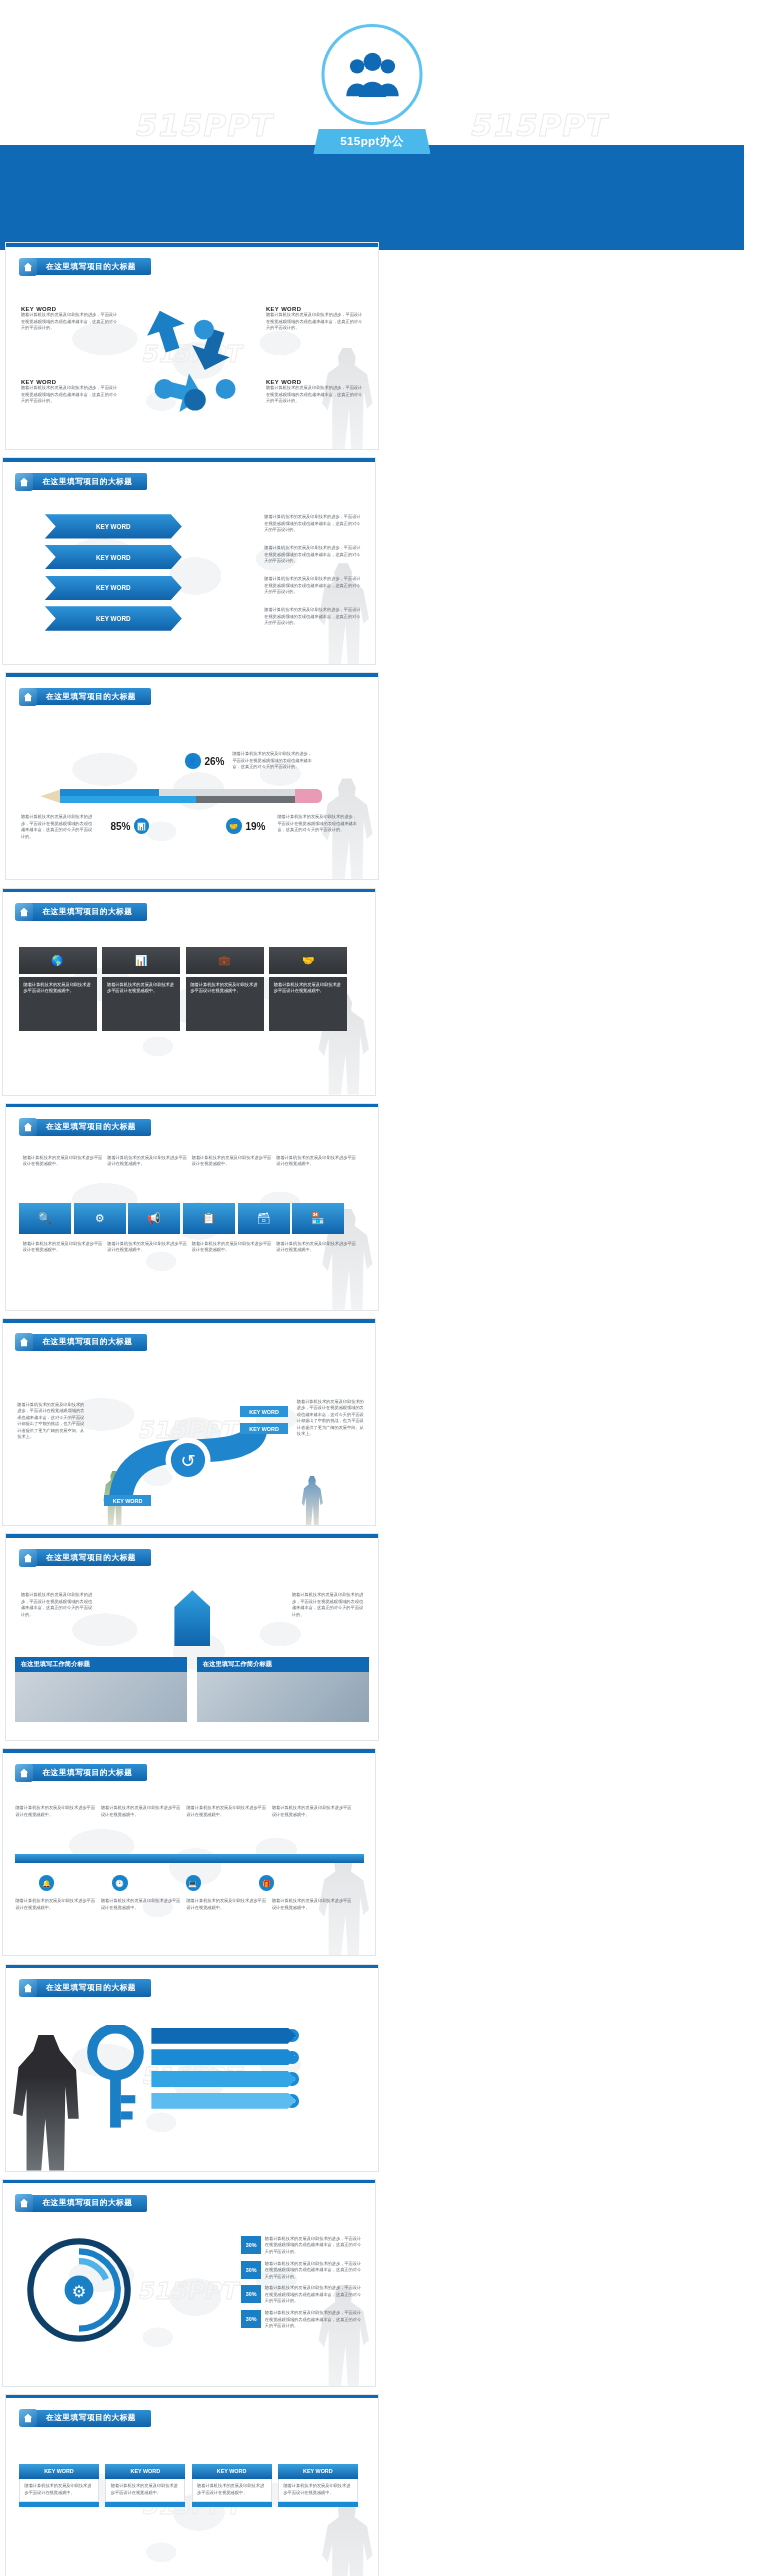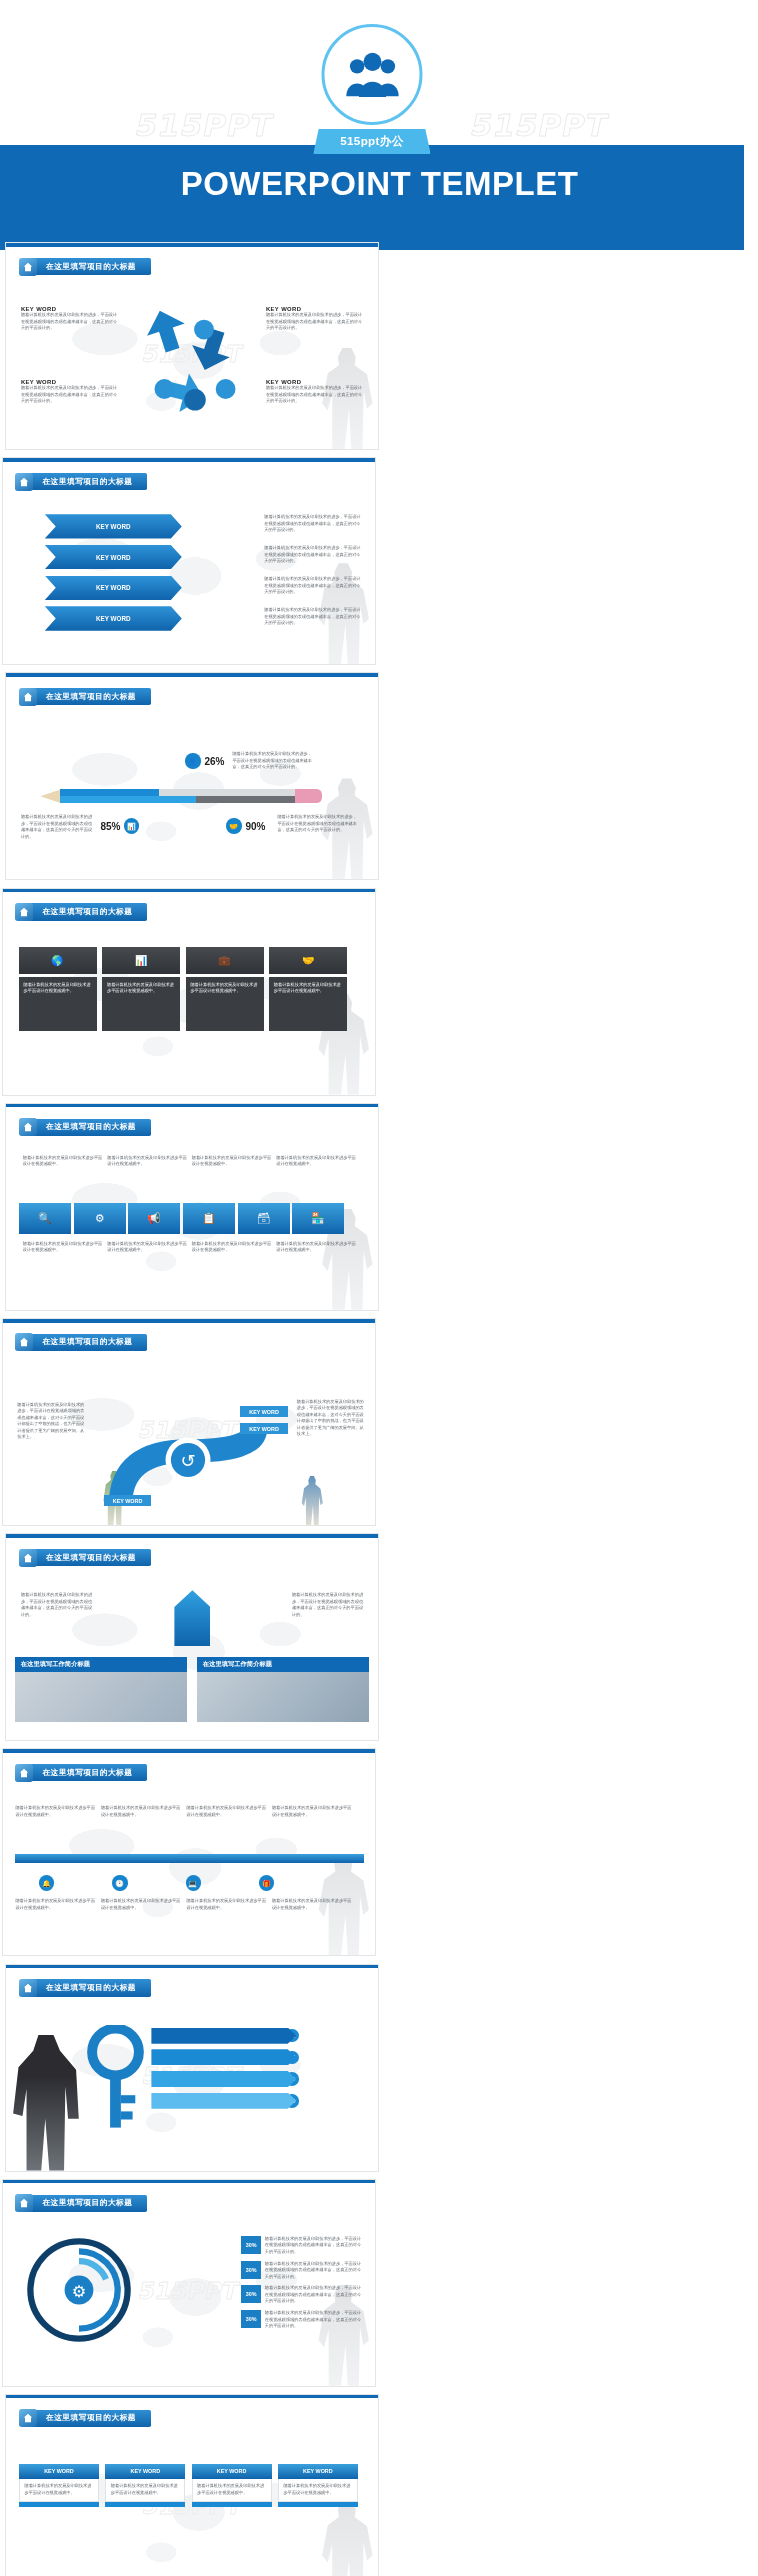--- a/index.html
+++ b/index.html
@@ -91,21 +91,20 @@
           <circle cx="48" cy="17" r="8"></circle>
             <path d="M36 50c0-9 6-14 12-14s12 5 12 14z"></path>
           <circle cx="31" cy="12" r="10"></circle>
             <path d="M16 51c0-11 7-17 15-17s15 6 15 17z"></path>
         </g>
       </svg>
     </div>
 
     <div class="cover-band"></div>
     <div class="cover-tab">515ppt办公</div>
-    <div class="cover-title">POWERPOINT TEMPLET</div>
   </div>
 
   <div class="grid">
 
     <div class="slide">
       <div class="topbar"></div>
       <div class="world"></div>
       <div class="wm">515PPT</div>
       <div class="person"></div>
       <div class="s-title">
@@ -197,28 +196,28 @@
         <div style="position:absolute;left:99px;top:0;width:136px;height:6.3px;background:#d9dcdf"></div>
         <div style="position:absolute;left:0;top:6.3px;width:136px;height:7.2px;background:#2da3e6"></div>
         <div style="position:absolute;left:136px;top:6.3px;width:99px;height:7.2px;background:#6b6f74"></div>
         <div style="position:absolute;left:235px;top:0;width:27px;height:13.6px;background:#e99bb5;border-radius:0 5.4px 5.4px 0"></div>
       </div>
       <div style="position:absolute;left:179px;top:80px;display:flex;align-items:center;z-index:3">
         <span class="icn-circ">👤</span>
         <span class="pct" style="margin-left:3.6px">26%</span>
       </div>
       <div class="body-txt" style="position:absolute;left:226px;top:78px;width:83px;z-index:3">随着计算机技术的发展及印刷技术的进步，平面设计在视觉感观领域的表现也越来越丰富，这真正的对今天的平面设计的。</div>
-      <div style="position:absolute;left:94px;top:145px;display:flex;align-items:center;z-index:3">
+      <div style="position:absolute;left:104px;top:145px;display:flex;align-items:center;z-index:3">
         <span class="pct">85%</span>
         <span class="icn-circ" style="margin-left:3.6px">📊</span>
       </div>
       <div class="body-txt" style="position:absolute;left:14.5px;top:141px;width:72px;z-index:3">随着计算机技术的发展及印刷技术的进步，平面设计在视觉感观领域的表现也越来越丰富，这真正的对今天的平面设计的。</div>
       <div style="position:absolute;left:220px;top:145px;display:flex;align-items:center;z-index:3">
         <span class="icn-circ">🤝</span>
-        <span class="pct" style="margin-left:3.6px">90%</span>
+        <span class="pct" style="margin-left:3.6px">19%</span>
       </div>
       <div class="body-txt" style="position:absolute;left:271px;top:141px;width:81px;z-index:3">随着计算机技术的发展及印刷技术的进步，平面设计在视觉感观领域的表现也越来越丰富，这真正的对今天的平面设计的。</div>
     </div>
 
     <div class="slide">
       <div class="topbar"></div>
       <div class="world"></div>
       <div class="person"></div>
       <div class="s-title">
         <span class="ic">

